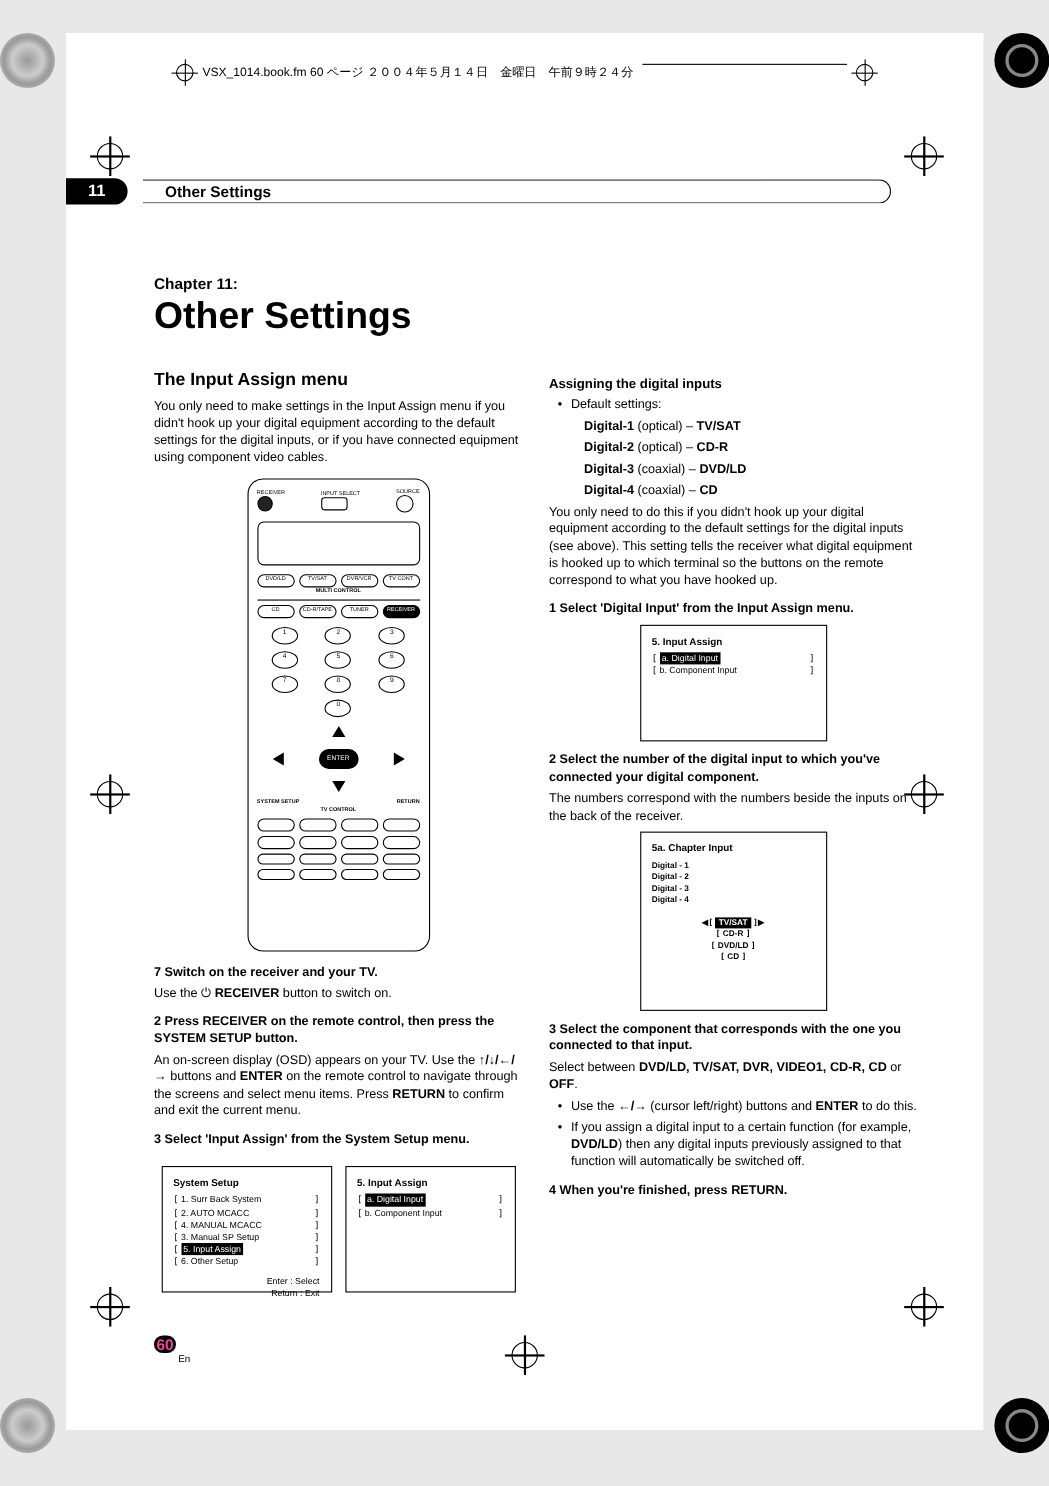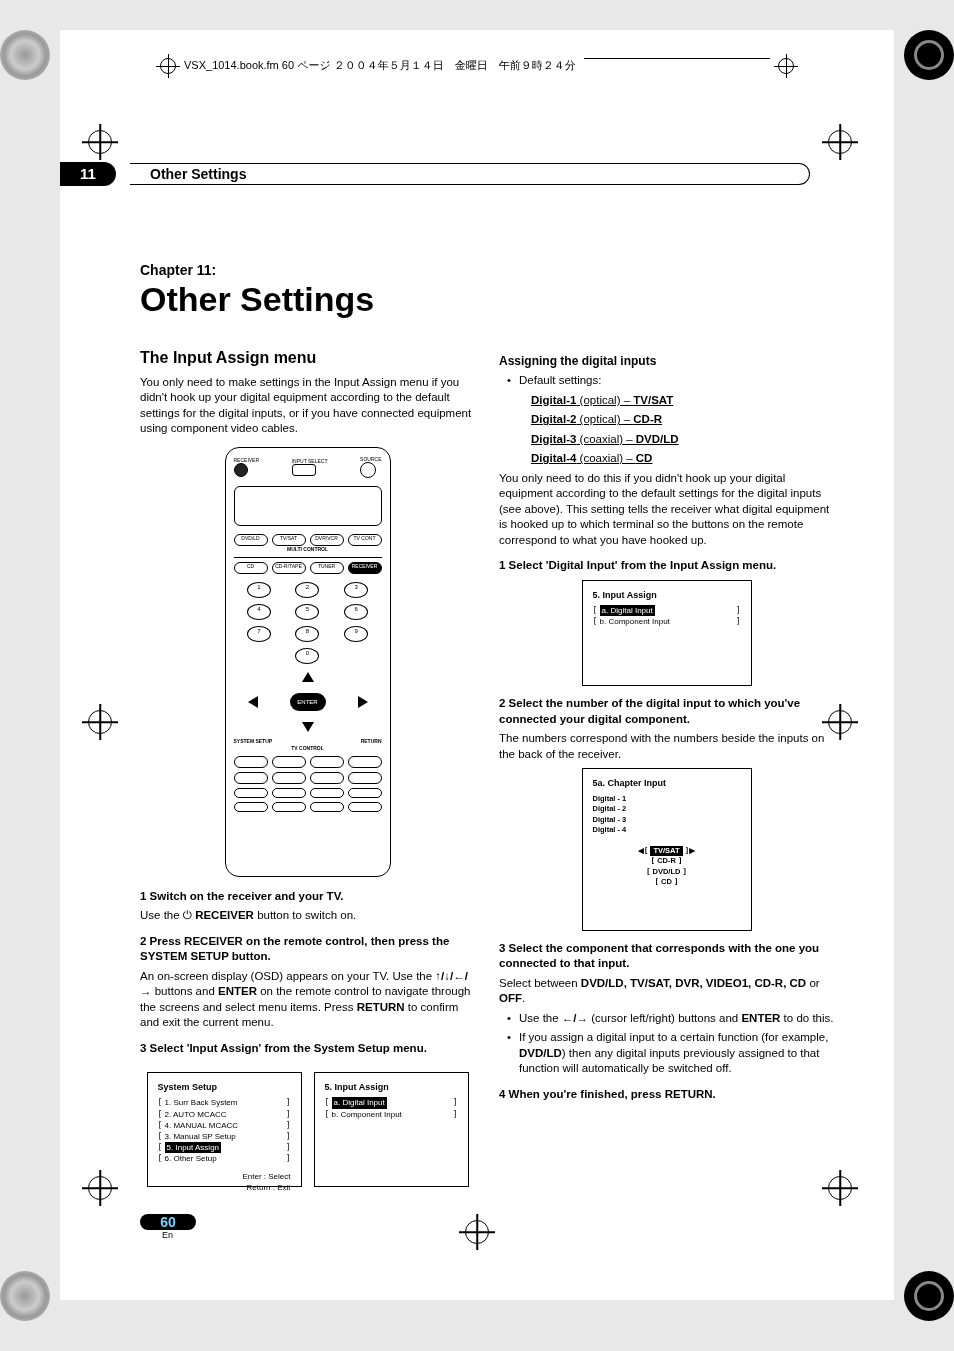--- a/index.html
+++ b/index.html
@@ -59,21 +59,21 @@
   }
   .pill-num{background:#000;color:#fff;width:56px;text-align:center;font-weight:bold;border-radius:0 14px 14px 0;line-height:24px;font-size:15px;}
   .pill-gap{width:14px;}
   .pill-label{border:1.5px solid #000;border-radius:14px;padding:2px 20px;font-weight:bold;font-size:14px; border-left:none; border-top-left-radius:0;border-bottom-left-radius:0; flex:0 0 auto; width:680px;}
 
   .content {
     position:absolute;
     left:80px; right:60px;
     top:220px; bottom: 110px;
   }
-  .chapter-title{font-size:14px;font-weight:bold;margin-bottom:2px;margin-top:12px;}
+  .chapter-title{font-size:14px;font-weight:bold;margin-bottom:2px;}
   .main-title{font-size:34px;font-weight:900;margin-bottom:28px;}
   .columns{display:flex;gap:24px;}
   .col{flex:1; font-size:11.5px; line-height:1.35;}
   .h2{font-size:16px;font-weight:bold;margin-bottom:6px;}
   .h3{font-size:12px;font-weight:bold;margin-top:6px;margin-bottom:4px;}
   .step{font-weight:bold;margin-top:10px;font-size:11.5px;}
   .p{margin:4px 0;}
   .bold{font-weight:bold;}
   .bullet{padding-left:20px;}
   .bullet li{margin:4px 0;list-style:none;position:relative;}
@@ -110,21 +110,21 @@
   .remote .ar{right:14px;top:50%;transform:translateY(-50%);border-top:6px solid transparent;border-bottom:6px solid transparent;border-left:10px solid #000;}
   .remote .rowbtns{display:flex;gap:4px;margin:4px 0;}
   .remote .rb{flex:1;height:12px;border:1px solid #000;border-radius:6px;}
   .remote .label{font-size:5px;text-align:center;}
   .remote .botgrid{display:grid;grid-template-columns:repeat(4,1fr);gap:4px;}
   .remote .sm{height:10px;border:1px solid #000;border-radius:5px;}
   .remote .multi{height:1px;background:#000;margin:4px 0;}
   .remote .multilabel{font-size:5px;text-align:center;font-weight:bold;}
 
   .pagefoot{position:absolute;left:80px;bottom:60px;}
-  .pagefoot .pn{background:#000;color:#7dd3fc;font-weight:bold;font-size:14px;border-radius:10px;width:56px;text-align:center;display:inline-block;}
+  .pagefoot .pn{background:#000;color:#ec4899;font-weight:bold;font-size:14px;border-radius:10px;width:20px;text-align:center;display:inline-block;}
   .pagefoot .en{font-size:9px;margin-left:10px;display:block;padding-left:12px;}
 
   .arrow-glyph{font-weight:bold;}
   .input-assign-list{display:flex;gap:10px;justify-content:center;font-size:7.5px;font-weight:bold;flex-direction:column;}
   .ia-col{line-height:1.4;}
   .selbox{background:#000;color:#fff;padding:0 3px;display:inline-block;}
   .bracket{font-family:monospace;}
 </style>
 </head>
 <body>
@@ -258,21 +258,21 @@
               <div class="sm"></div>
               <div class="sm"></div>
               <div class="sm"></div>
             <div class="sm"></div>
               <div class="sm"></div>
               <div class="sm"></div>
               <div class="sm"></div>
           </div>
         </div>
 
-        <div class="step">1    Switch on the receiver and your TV.</div>
+        <div class="step">7    Switch on the receiver and your TV.</div>
         <div class="p">
           <span>Use the </span><span>⏻</span><span class="bold"> RECEIVER</span><span> button to switch on.</span>
         </div>
 
         <div class="step">2    Press RECEIVER on the remote control, then press the SYSTEM SETUP button.</div>
         <div class="p">
           <span>An on-screen display (OSD) appears on your TV. Use the </span><span class="arrow-glyph">↑/↓/←/→</span><span> buttons and </span><span class="bold">ENTER</span><span> on the remote control to navigate through the screens and select menu items. Press </span><span class="bold">RETURN</span><span> to confirm and exit the current menu.</span>
         </div>
 
         <div class="step">3    Select 'Input Assign' from the System Setup menu.</div>
@@ -299,21 +299,21 @@
             </div>
           </div>
         </div>
       </div>
 
       <div class="col col-right">
         <div class="h3">Assigning the digital inputs</div>
         <ul class="bullet">
           <li>Default settings:</li>
         </ul>
-        <div style="margin-left:32px;text-decoration:underline;">
+        <div style="margin-left:32px;">
           <div class="p"><span class="bold">Digital-1</span><span> (optical) – </span><span class="bold">TV/SAT</span></div>
           <div class="p"><span class="bold">Digital-2</span><span> (optical) – </span><span class="bold">CD-R</span></div>
           <div class="p"><span class="bold">Digital-3</span><span> (coaxial) – </span><span class="bold">DVD/LD</span></div>
           <div class="p"><span class="bold">Digital-4</span><span> (coaxial) – </span><span class="bold">CD</span></div>
         </div>
         <div class="p">You only need to do this if you didn't hook up your digital equipment according to the default settings for the digital inputs (see above). This setting tells the receiver what digital equipment is hooked up to which terminal so the buttons on the remote correspond to what you have hooked up.</div>
 
         <div class="step">1    Select 'Digital Input' from the Input Assign menu.</div>
         <div class="screen-box">
           <div class="screen-title">5. Input Assign</div>

